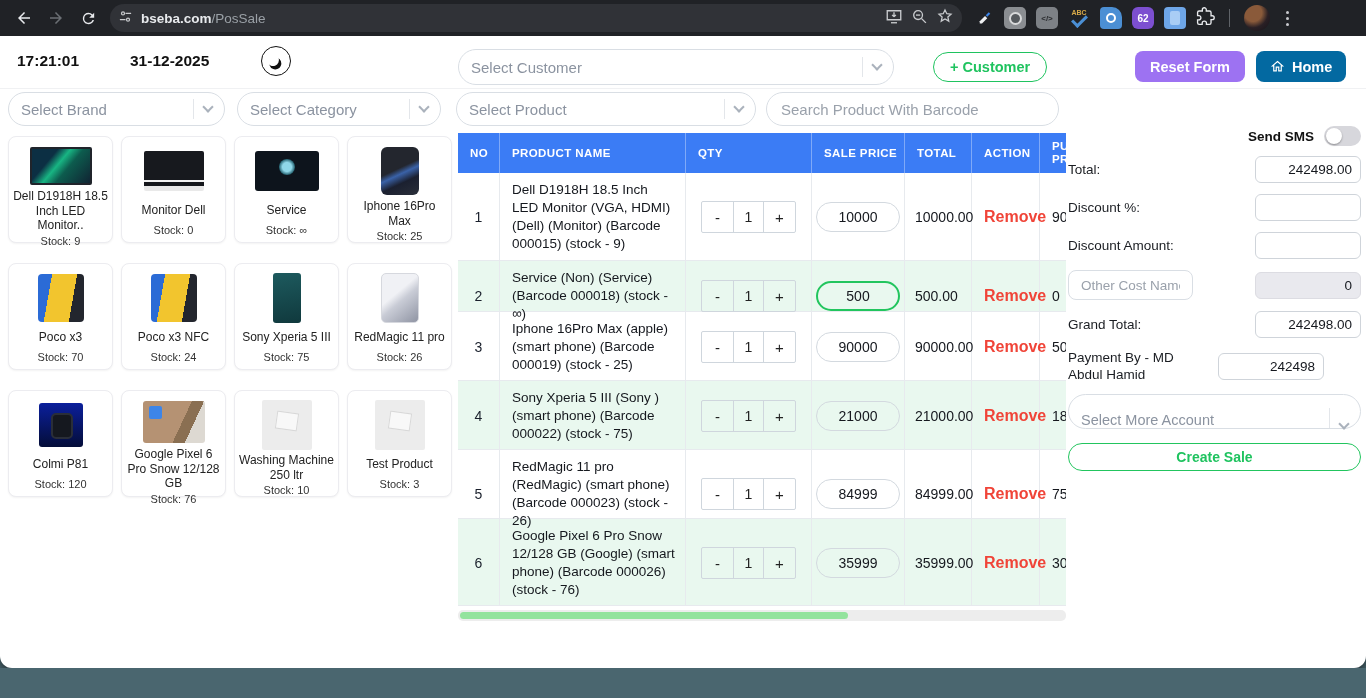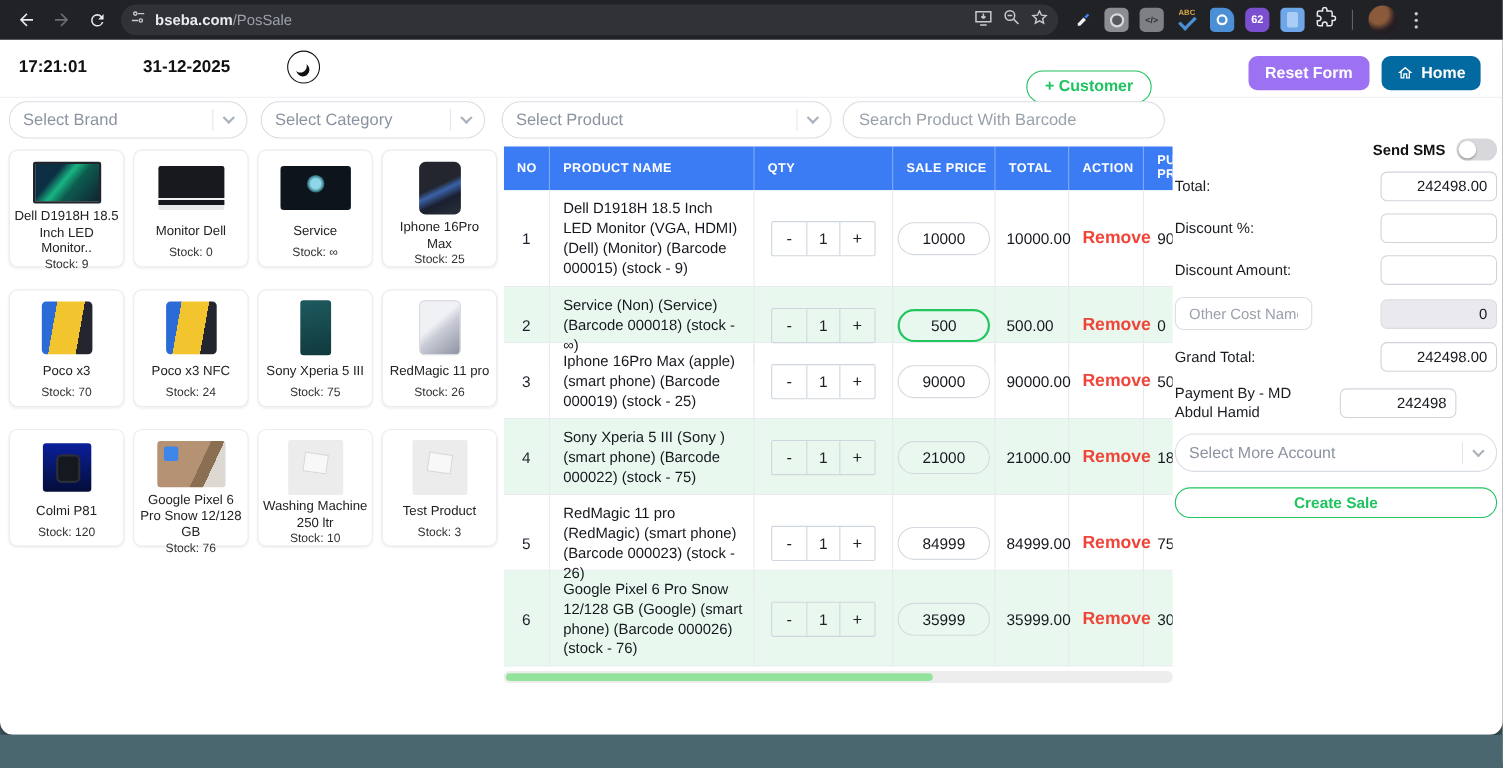--- a/index.html
+++ b/index.html
@@ -41,21 +41,21 @@
   .moon-btn { position:absolute; left:261px; top:10px; width:30px; height:30px; border:1.6px solid #111; border-radius:50%; }
   .moon { position:absolute; left:5px; top:7px; width:12px; height:12px; border-radius:50%; box-shadow:4px -1px 0 0 #111; transform:rotate(70deg); }
 
   .select-pill { display:flex; align-items:center; border:1px solid #d9dee4; border-radius:18px; background:#fff; padding:0 12px; }
   .select-pill .ph { flex:1; color:#8b93a0; font-size:15px; white-space:nowrap; overflow:hidden; }
   .select-pill .vdiv { width:1px; height:20px; background:#e3e6ea; margin-right:10px; }
   .chev { width:8px; height:8px; border-right:2px solid #aab2bc; border-bottom:2px solid #aab2bc; transform:rotate(45deg); margin-top:-4px; flex:none; }
 
   .customer-select { position:absolute; left:458px; top:13px; width:436px; height:36px; }
   .add-customer { position:absolute; left:933px; top:16px; height:30px; padding:0 16px; border:1.6px solid #1fc35f; border-radius:16px;
-                  color:#1fc35f; font-weight:bold; font-size:14.5px; display:flex; align-items:center; background:#fff;margin-top:12px; }
+                  color:#1fc35f; font-weight:bold; font-size:14.5px; display:flex; align-items:center; background:#fff; }
   .reset-btn { position:absolute; left:1135px; top:15px; height:31px; padding:0 15px; background:#9d72f2; border-radius:8px;
                color:#fff; font-weight:bold; font-size:14.5px; display:flex; align-items:center; }
   .home-btn { position:absolute; left:1256px; top:15px; height:31px; padding:0 14px; background:#0369a1; border-radius:8px;
               color:#fff; font-weight:bold; font-size:14.5px; display:flex; align-items:center; gap:7px; }
 
   
   .filter-row { position:absolute; top:56px; left:0; width:100%; height:40px; }
   .f-brand    { position:absolute; left:8px;   top:0; width:217px; height:34px; }
   .f-category { position:absolute; left:237px; top:0; width:204px; height:34px; }
   .f-product  { position:absolute; left:456px; top:0; width:300px; height:34px; }
@@ -125,21 +125,21 @@
   .toggle::after { content:''; position:absolute; left:2px; top:2px; width:16px; height:16px; border-radius:50%; background:#fff; box-shadow:0 1px 2px rgba(0,0,0,.35); }
   .prow { display:flex; align-items:center; margin-bottom:11px; }
   .prow .plabel { flex:1; font-size:13.5px; color:#1a1d22; line-height:17px; padding-right:8px; }
   .pinput { width:106px; height:27px; border:1px solid #cfd4da; border-radius:6px; text-align:right; padding:0 8px;
             font-size:13.5px; color:#15181e; font-family:inherit; outline:none; background:#fff; }
   .pinput.disabled { background:#e9e9ee; border-color:#dcdce2; }
   .othercost { width:125px; height:30px; border:1px solid #d9dee4; border-radius:8px; padding:0 12px; font-size:13.5px;
                font-family:inherit; outline:none; color:#333; }
   .othercost::placeholder { color:#9aa1ab; }
   .ocrow { justify-content:space-between; }
-  .more-account { height:35px; margin:6px 0 14px; }
+  .more-account { height:35px; margin:6px 0 14px;align-items:flex-end; }
   .more-account .ph { font-size:14.5px; }
   .create-btn { height:28px; border:1.6px solid #22c55e; border-radius:15px; display:flex; align-items:center; justify-content:center;
                 color:#1fc35f; font-weight:bold; font-size:14px; background:#fff; }
 
   .bottom-strip { position:absolute; left:0; top:668px; width:1366px; height:30px; background:#4a666f; }
 </style>
 </head>
 <body>
 
 <div class="toolbar">
@@ -224,20 +224,25 @@
 </div>
 
 <div class="app">
 
   <div class="app-header">
     <div class="clock">17:21:01</div>
     <div class="date">31-12-2025</div>
     <div class="moon-btn">
         <span class="moon"></span>
       </div>
+    <div class="select-pill customer-select">
+      <span class="ph">Select Customer</span>
+      <span class="vdiv"></span>
+      <span class="chev"></span>
+    </div>
     <div class="add-customer">+ Customer</div>
     <div class="reset-btn">Reset Form</div>
     <div class="home-btn">
       <svg width="15" height="15" viewBox="0 0 24 24">
           <path d="M12 4l8 7h-2v8h-4v-6h-4v6H6v-8H4z" fill="none" stroke="#fff" stroke-width="1.9"></path>
         </svg>
       <span>Home</span>
     </div>
   </div>
 

